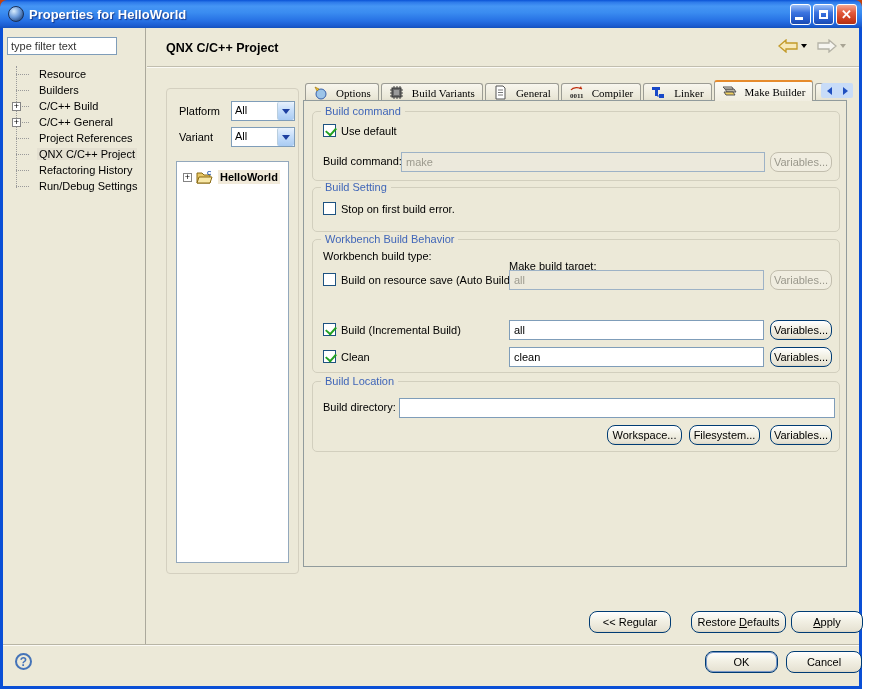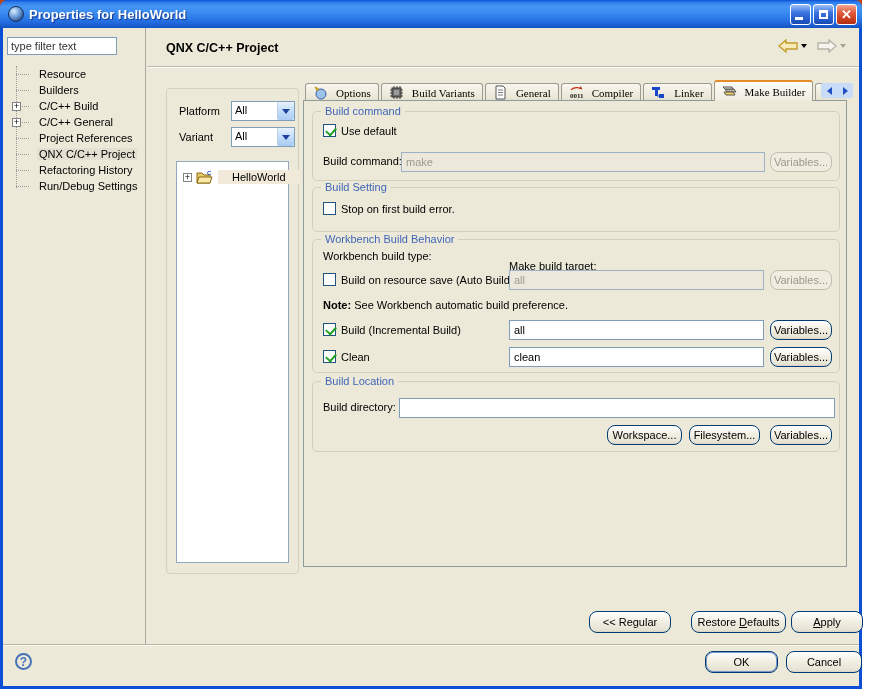--- a/index.html
+++ b/index.html
@@ -58,21 +58,21 @@
     border:1px solid #D4D0C0; border-radius:4px; }
   .prow{ position:absolute; left:12px; display:flex; align-items:center; }
   .combo{ display:flex; width:64px; height:20px; border:1px solid #7F9DB9; background:#fff; }
   .combo .cval{ flex:1; padding:2px 3px; }
   .combo .cbtn{ width:17px; background:linear-gradient(180deg,#E8F2FD 0%,#C6DEFA 45%,#A9CBF2 100%);
     border-left:1px solid #B9CEDE; border-radius:2px; display:flex; align-items:center; justify-content:center; }
   .chev{ width:0; height:0; border-left:4px solid transparent; border-right:4px solid transparent; border-top:5px solid #1C3FA0; }
   .projtree{ position:absolute; left:9px; right:9px; top:72px; bottom:10px; background:#fff; border:1px solid #93A8BC; }
   .projrow{ position:absolute; left:6px; top:8px; display:flex; align-items:center; gap:4px; }
   .projrow .expbox{ position:static; }
-  .projlbl{ background:#F1EADA; padding:1px 14px; }
+  .projlbl{ background:#F1EADA; padding:1px 2px;font-weight:bold; }
 
   
   .tabsrow{ position:absolute; left:302px; top:52px; width:542px; height:21px; display:flex; gap:2px; overflow:hidden; }
   .tab{ display:flex; align-items:center; gap:8px; padding:0 7px; align-self:flex-end; height:18px;
     background:linear-gradient(180deg,#F8F6EE 0%,#EAE7D7 80%,#E2DECE 100%);
     border:1px solid #9C9C94; border-bottom:none; border-radius:3px 3px 0 0; white-space:nowrap;font-family:Liberation Serif, serif; }
   .tab.active{ height:21px; background:linear-gradient(180deg,#FCFBF6 0%,#F0EDE0 100%);
     border-top:2px solid #E68B2C; position:relative; z-index:3;margin-top:8px; }
   .tabicon{ width:15px; height:15px; flex:0 0 auto; }
   .tabscroll{ position:absolute; left:818px; top:55px; width:32px; height:15px; z-index:4;
@@ -285,24 +285,20 @@
         <span class="flabel" style="left:10px; top:10px;">Workbench build type:</span>
         <span class="flabel" style="left:196px; top:20px;">Make build target:</span>
 
         <div class="cbrow" style="left:10px; top:33px;">
           <span class="checkbox"></span>
           <span>Build on resource save (Auto Build)</span>
         </div>
         <input class="txt" style="left: 196px; top: 30px; width: 255px;" disabled="" value="all">
         <button class="btn disabled" style="right:7px; top:30px; width:62px;" disabled="">Variables...</button>
 
-        <span class="flabel" style="left:10px; top:59px;">
-          <span class="note-b">Note:</span>
-          <span>See Workbench automatic build preference.</span>
-        </span>
 
         <div class="cbrow" style="left:10px; top:83px;">
           <span class="checkbox checked"></span>
           <span>Build (Incremental Build)</span>
         </div>
         <input class="txt" style="left: 196px; top: 80px; width: 255px;" value="all">
         <button class="btn" style="right:7px; top:80px; width:62px;">Variables...</button>
 
         <div class="cbrow" style="left:10px; top:110px;">
           <span class="checkbox checked"></span>

